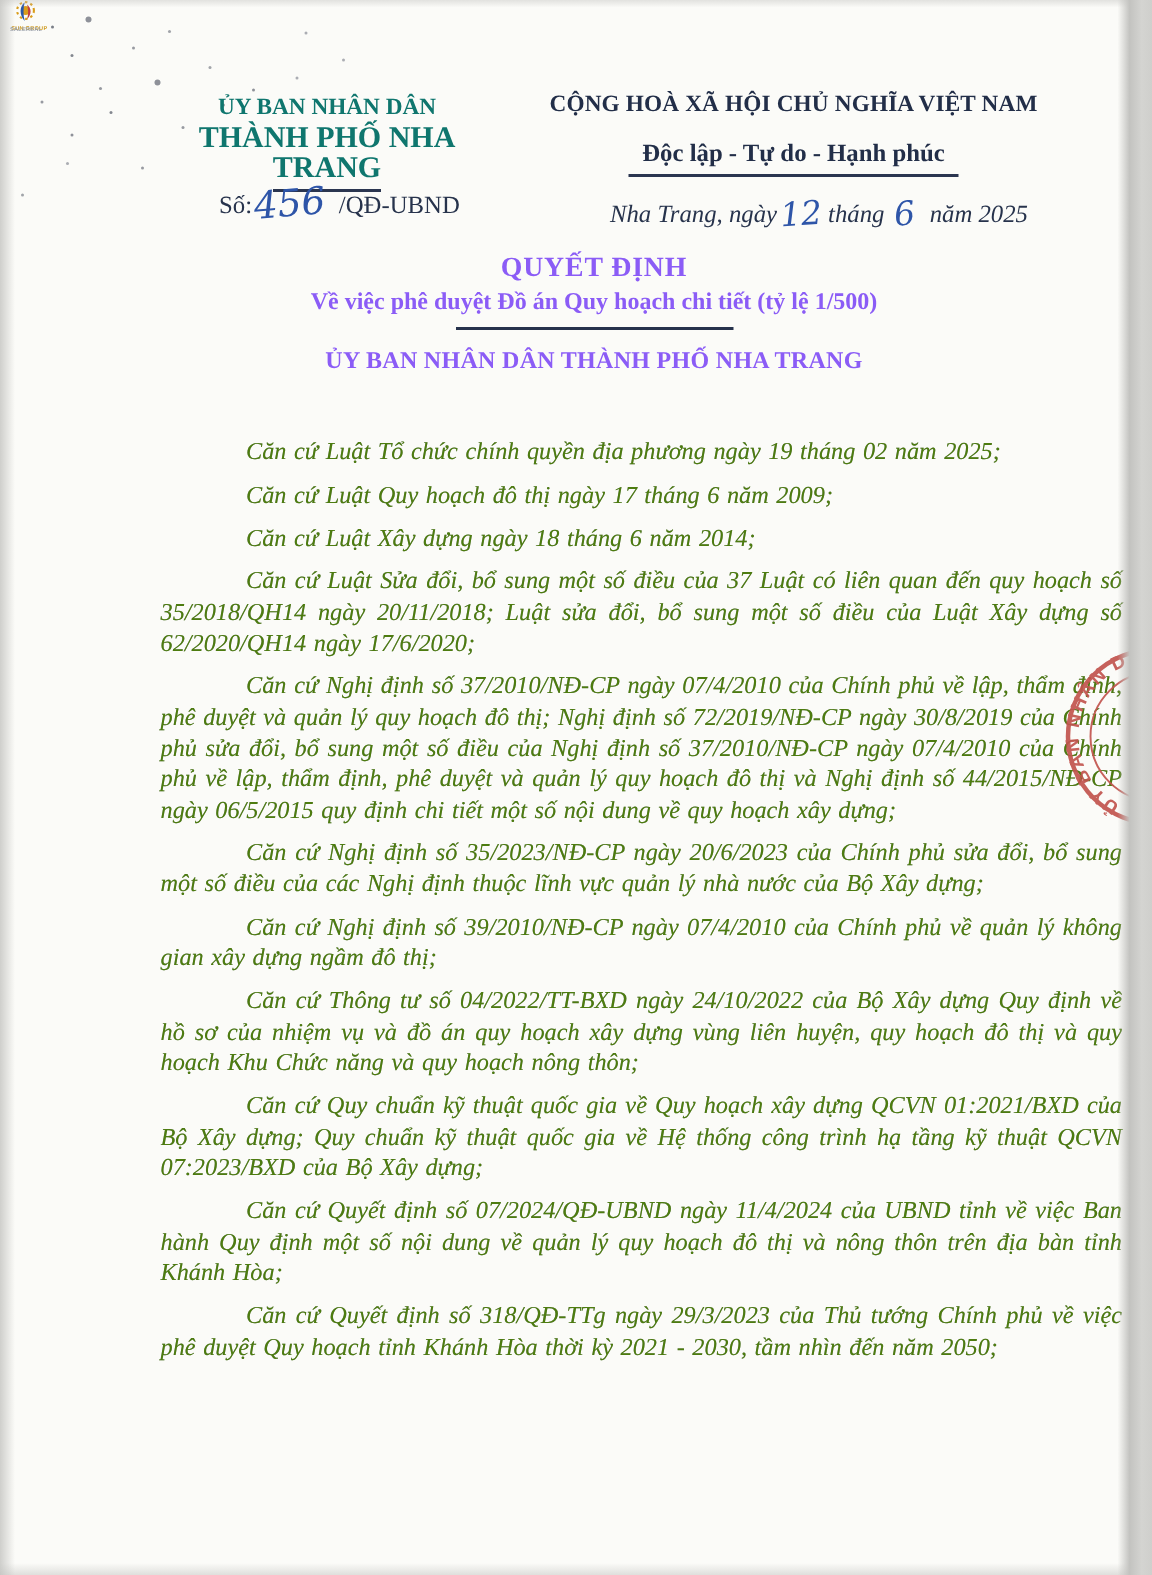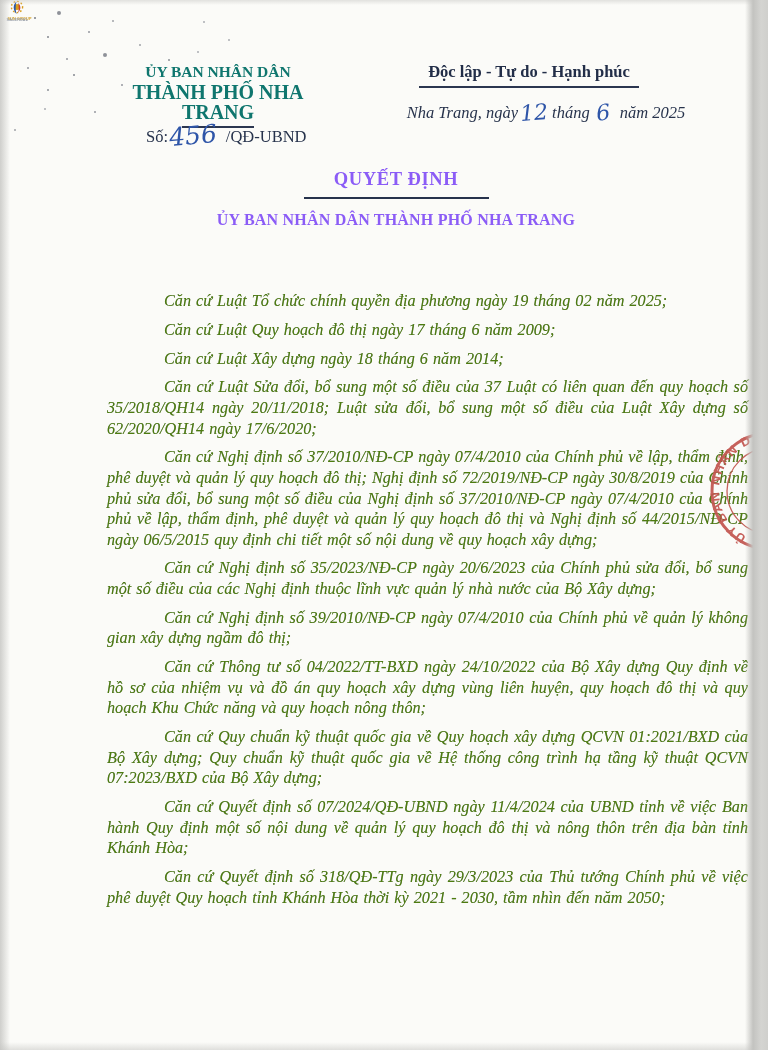--- a/index.html
+++ b/index.html
@@ -43,21 +43,21 @@
   .rule{background:#2b3650;height:2px;}
   .rule-left{width:72px;margin:4px auto 0;}
   .doc-number{position:absolute;left:146px;top:127px;font-size:16.5px;color:#27334c;white-space:nowrap;}
   .hand{font-family:"DejaVu Serif",serif;font-style:italic;color:#2e55a8;display:inline-block;}
   .hand-no{font-size:25px;transform:rotate(-5deg) translateY(2px);margin:0 5px 0 1px;line-height:0;}
   .hand-day{font-size:22px;transform:rotate(-4deg) translateY(2px);margin:0 4px 0 2px;line-height:0;}
   .hand-month{font-size:22px;transform:rotate(-6deg) translateY(2px);margin:0 6px 0 6px;line-height:0;}
 
   .header-right{position:absolute;left:345px;top:60px;width:368px;text-align:center;color:#222e48;}
   .hr1{font-size:15.5px;font-weight:bold;line-height:20px;letter-spacing:.1px;}
-  .hr2{font-size:16.5px;font-weight:bold;line-height:21px;margin-top:1px;}
+  .hr2{font-size:16.5px;font-weight:bold;line-height:21px;margin-top:11px;}
   .rule-right{width:220px;margin:4px auto 0;}
   .date-line{margin-top:15px;margin-left:34px;font-style:italic;font-size:16.5px;white-space:nowrap;color:#27334c;}
 
   
   .title-block{position:absolute;left:80px;top:168px;width:632px;text-align:center;color:#8b5cf6;}
   .t1{font-size:18.5px;font-weight:bold;letter-spacing:.6px;line-height:23px;}
   .t2{font-size:16px;font-weight:bold;line-height:21px;}
   .rule-title{width:185px;margin:6px auto 0;background:#26324c;}
   .authority{font-size:16px;font-weight:bold;margin-top:12px;letter-spacing:.2px;}
 
@@ -96,30 +96,32 @@
     <div class="hl2">THÀNH PHỐ NHA TRANG</div>
     <div class="rule rule-left"></div>
   </div>
 
   <div class="doc-number">
     <span>Số:</span><span class="hand hand-no">456</span>
     <span>/QĐ-UBND</span>
   </div>
 
   <div class="header-right">
+    <div class="hr1">CỘNG HOÀ XÃ HỘI CHỦ NGHĨA VIỆT NAM</div>
     <div class="hr2">Độc lập - Tự do - Hạnh phúc</div>
     <div class="rule rule-right"></div>
     <div class="date-line">
       <span>Nha Trang, ngày</span><span class="hand hand-day">12</span><span>tháng</span><span class="hand hand-month">6</span>
       <span>năm 2025</span>
     </div>
   </div>
 
   <div class="title-block">
     <div class="t1">QUYẾT ĐỊNH</div>
+    <div class="t2">Về việc phê duyệt Đồ án Quy hoạch chi tiết (tỷ lệ 1/500)</div>
     <div class="rule rule-title"></div>
     <div class="authority">ỦY BAN NHÂN DÂN THÀNH PHỐ NHA TRANG</div>
   </div>
 
   <div class="body-text">
     <p>Căn cứ Luật Tổ chức chính quyền địa phương ngày 19 tháng 02 năm 2025;</p>
     <p>Căn cứ Luật Quy hoạch đô thị ngày 17 tháng 6 năm 2009;</p>
     <p>Căn cứ Luật Xây dựng ngày 18 tháng 6 năm 2014;</p>
     <p>Căn cứ Luật Sửa đổi, bổ sung một số điều của 37 Luật có liên quan đến quy hoạch số 35/2018/QH14 ngày 20/11/2018; Luật sửa đổi, bổ sung một số điều của Luật Xây dựng số 62/2020/QH14 ngày 17/6/2020;</p>
     <p>Căn cứ Nghị định số 37/2010/NĐ-CP ngày 07/4/2010 của Chính phủ về lập, thẩm định, phê duyệt và quản lý quy hoạch đô thị; Nghị định số 72/2019/NĐ-CP ngày 30/8/2019 của Chính phủ sửa đổi, bổ sung một số điều của Nghị định số 37/2010/NĐ-CP ngày 07/4/2010 của Chính phủ về lập, thẩm định, phê duyệt và quản lý quy hoạch đô thị và Nghị định số 44/2015/NĐ-CP ngày 06/5/2015 quy định chi tiết một số nội dung về quy hoạch xây dựng;</p>

